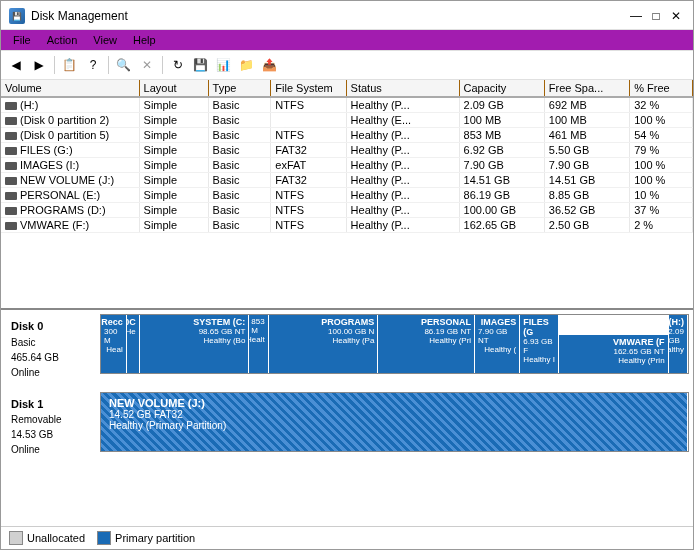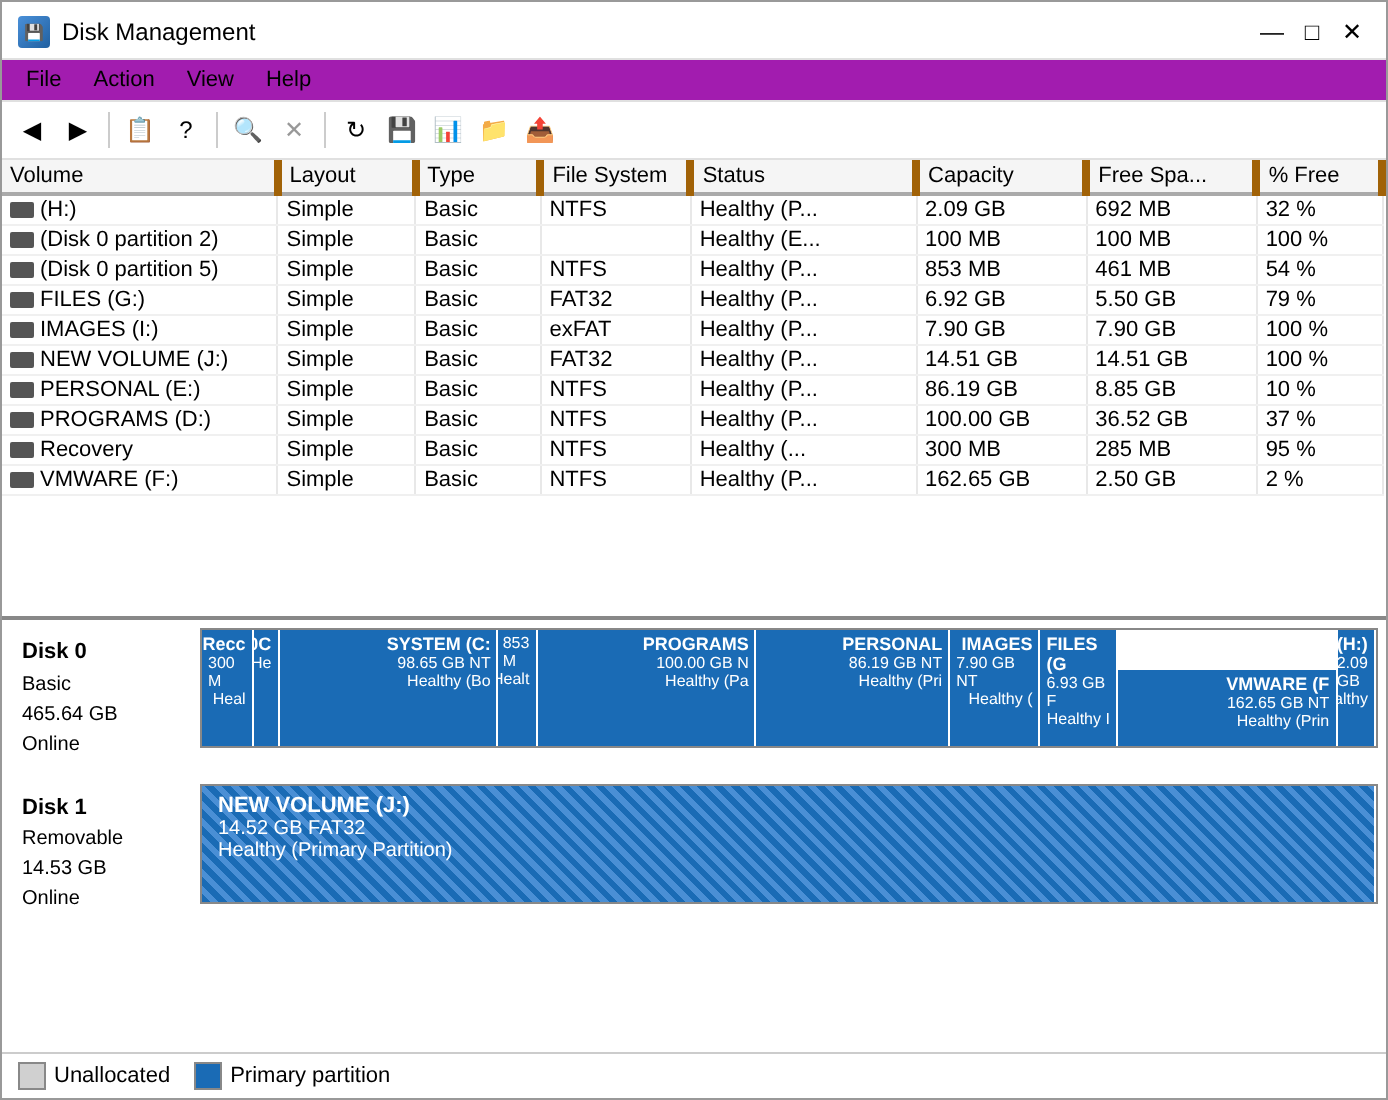--- a/index.html
+++ b/index.html
@@ -106,21 +106,21 @@
     }
     table {
       width: 100%;
       border-collapse: collapse;
       table-layout: fixed;
     }
     thead tr {
       background: #f5f5f5;
     }
     thead th {
-      border-right: 4px solid #a16207;
+      border-right: 1px solid #a16207;
       border-bottom: 2px solid #aaa;
       padding: 2px 4px;
       text-align: left;
       font-weight: normal;
       font-size: 11px;
       white-space: nowrap;
       overflow: hidden;
       cursor: pointer;
       user-select: none;
     }
@@ -354,30 +354,20 @@
               <td><span class="row-icon"></span>PROGRAMS (D:)</td>
               <td>Simple</td>
               <td>Basic</td>
               <td>NTFS</td>
               <td>Healthy (P...</td>
               <td>100.00 GB</td>
               <td>36.52 GB</td>
               <td>37 %</td>
             </tr>
             <tr>
-              <td><span class="row-icon"></span>Recovery</td>
-              <td>Simple</td>
-              <td>Basic</td>
-              <td>NTFS</td>
-              <td>Healthy (...</td>
-              <td>300 MB</td>
-              <td>285 MB</td>
-              <td>95 %</td>
-            </tr>
-            <tr>
               <td><span class="row-icon"></span>VMWARE (F:)</td>
               <td>Simple</td>
               <td>Basic</td>
               <td>NTFS</td>
               <td>Healthy (P...</td>
               <td>162.65 GB</td>
               <td>2.50 GB</td>
               <td>2 %</td>
             </tr>
           </tbody>

